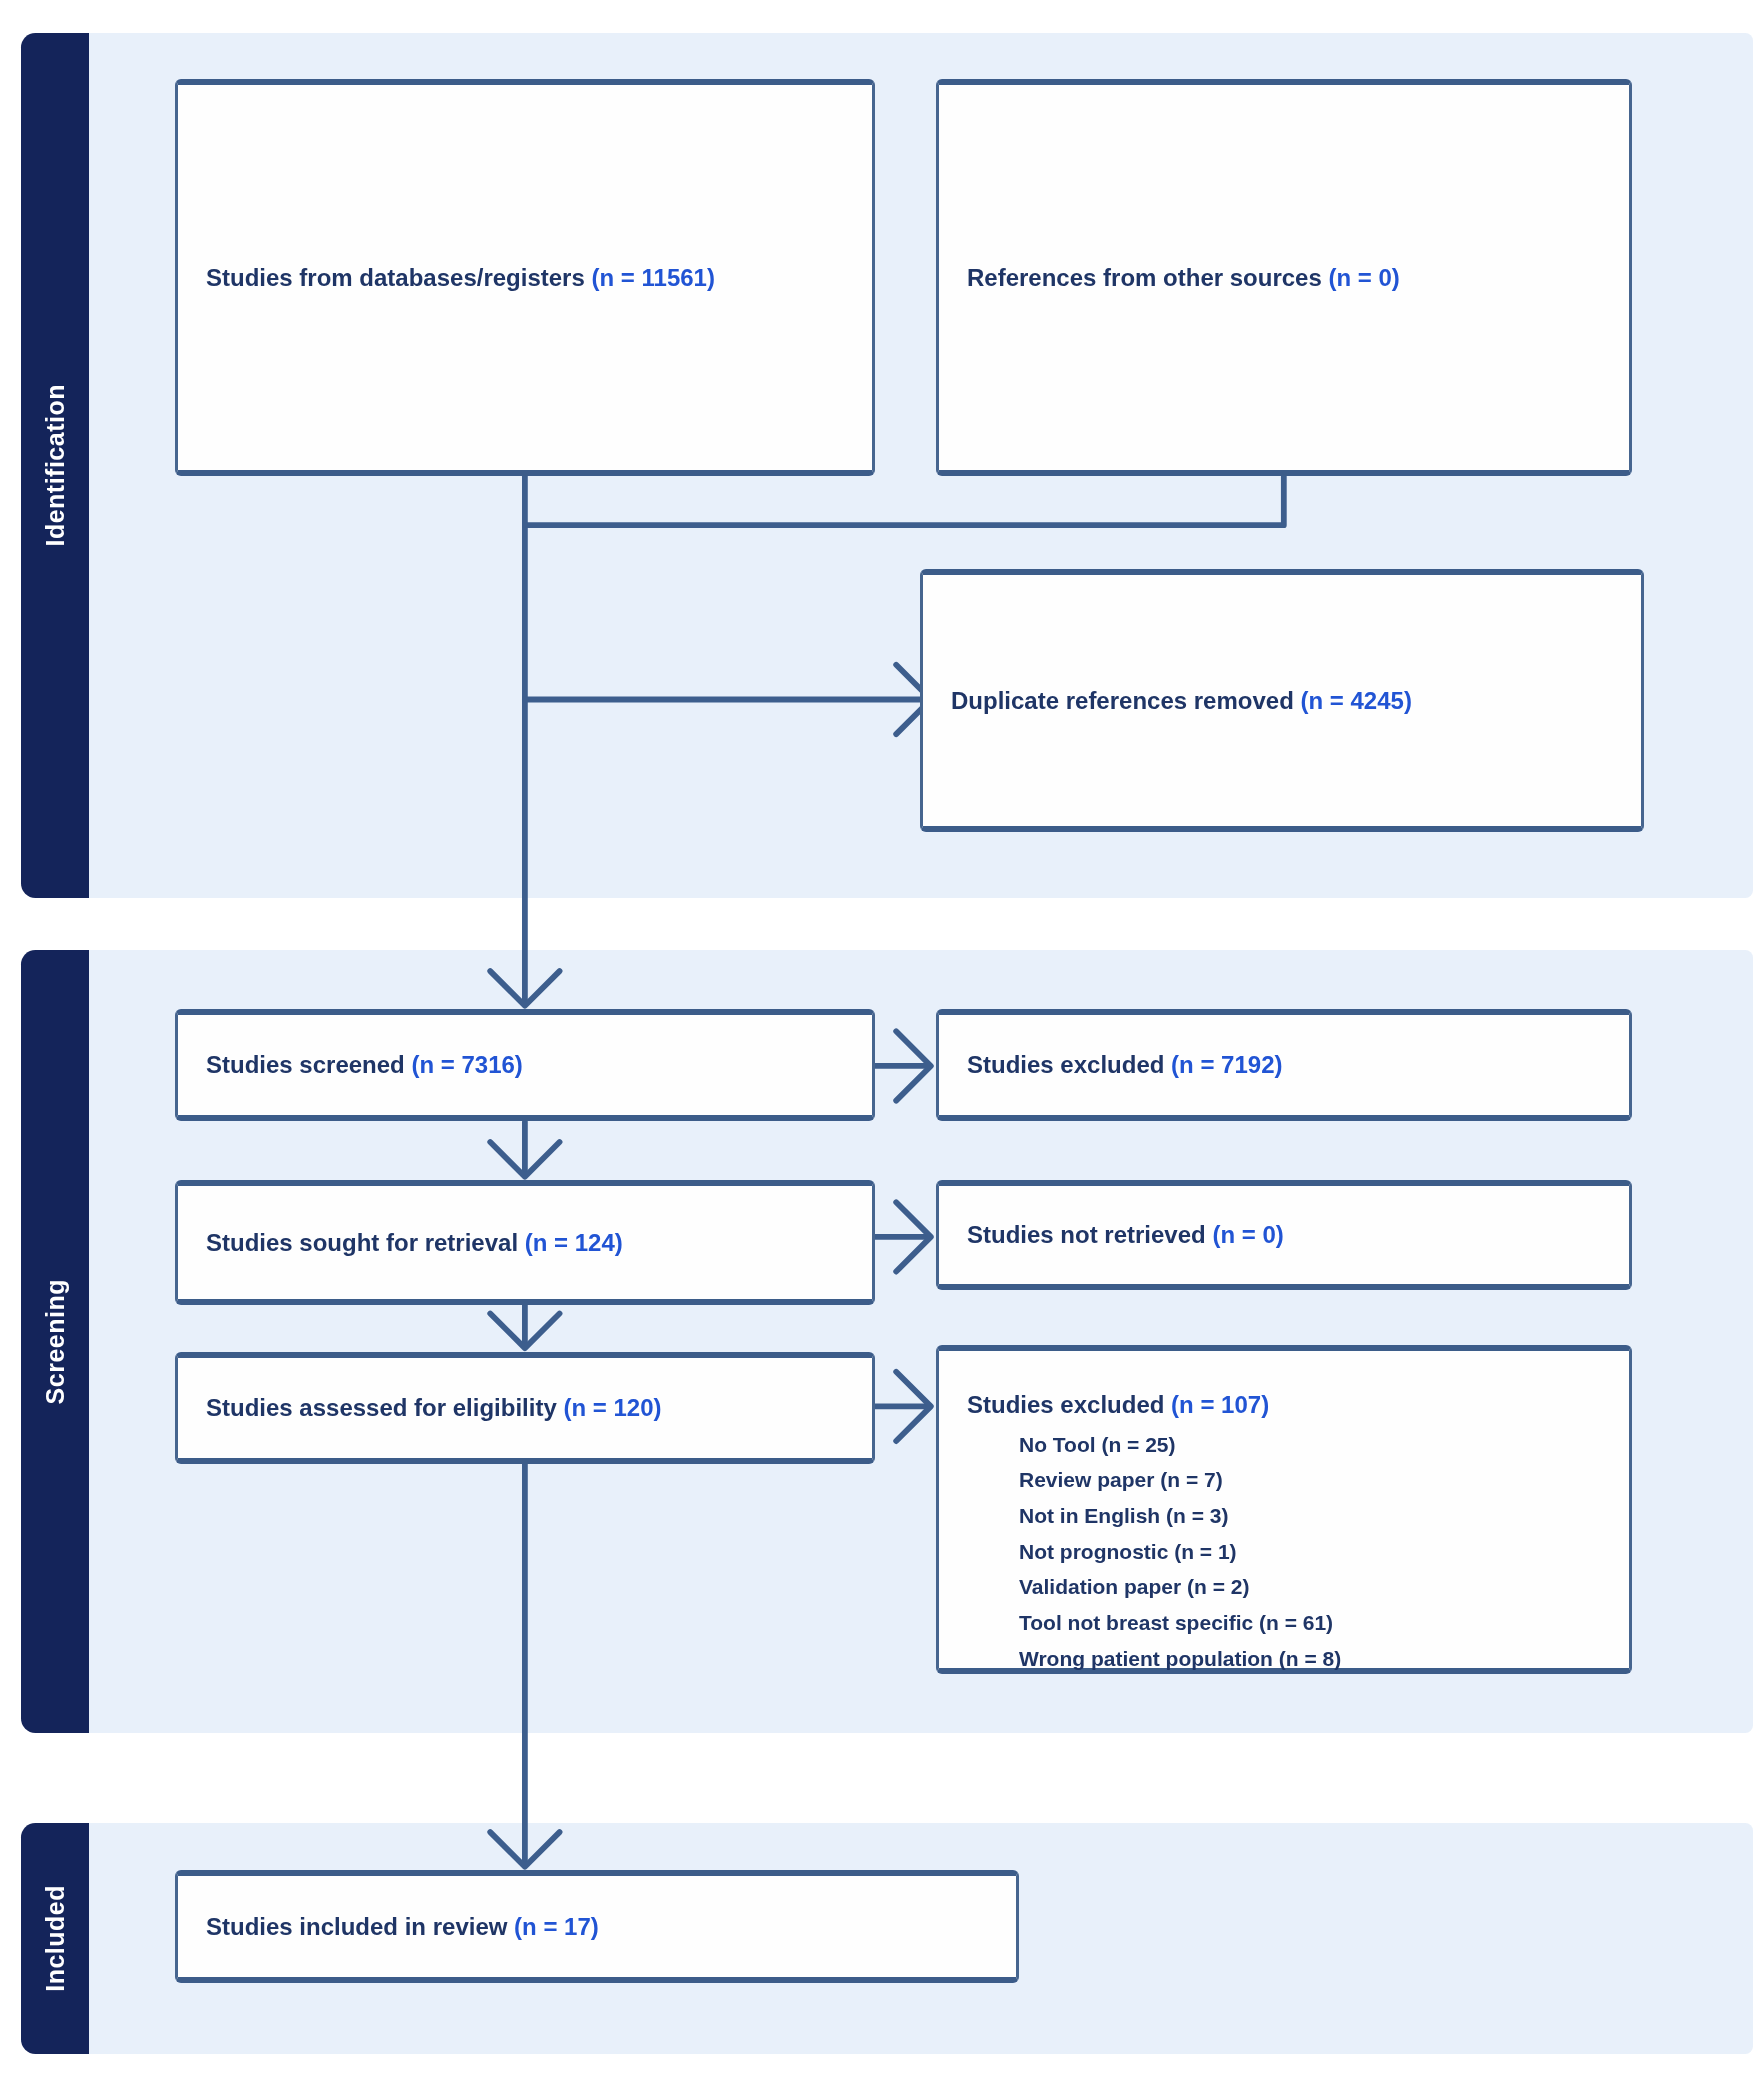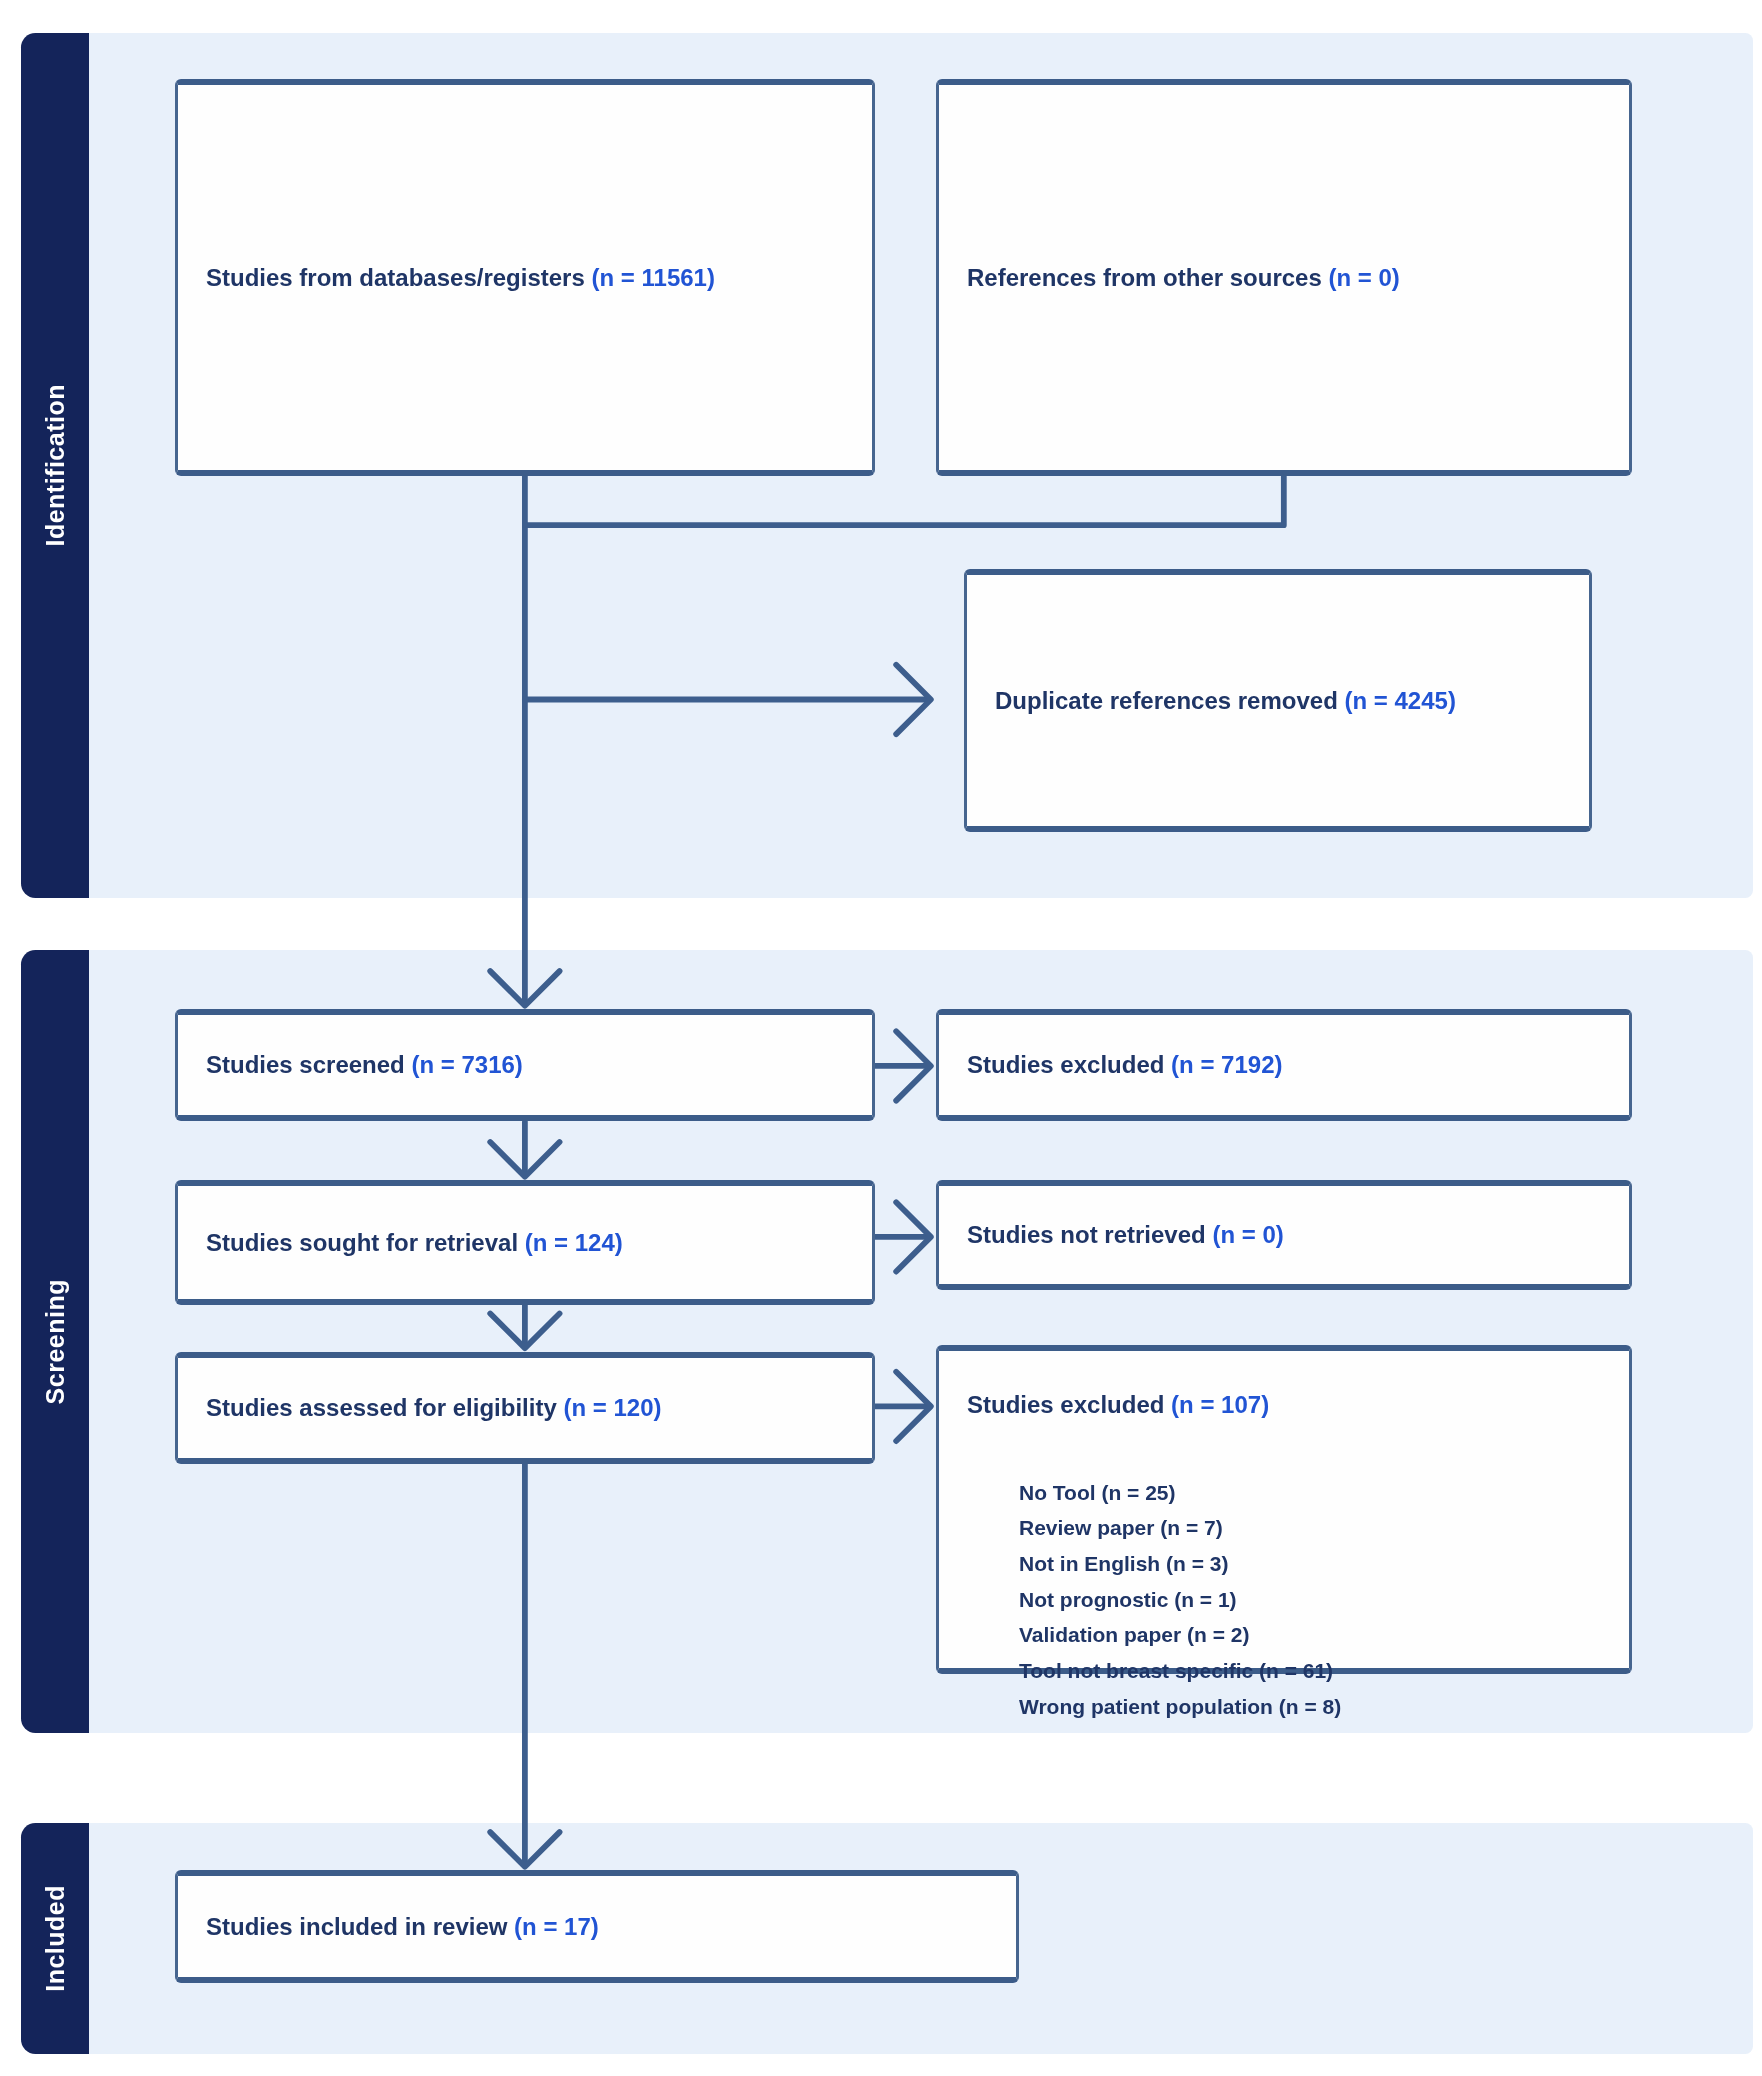--- a/index.html
+++ b/index.html
@@ -49,21 +49,20 @@
     border-radius:6px;
     display:flex;align-items:center;
     padding-left:28px;padding-right:14.4px;
     color:var(--text-navy);
   }
   .pbox .line{font-size:24px;font-weight:600;line-height:1.25;}
   .pbox .val{color:var(--value-blue);font-weight:700;margin-left:6.7px;}
   .pbox.multiline{
     flex-direction:column;align-items:flex-start;justify-content:flex-start;
     padding-top:39px;
-    gap:48px;
   }
   .reasons{
     list-style:none;margin:6.7px 0 0 0;padding:0 0 0 52px;
   }
   .reasons li{
     font-size:21px;font-weight:600;line-height:1.7;color:var(--text-navy);
   }
   svg.connectors{position:absolute;left:0;top:0;pointer-events:none;}
   svg.connectors path{
     fill:none;stroke:var(--line-color);stroke-width:12;
@@ -110,21 +109,21 @@
   </svg>
 
   <div class="pbox" style="left:175px;top:79px;width:700px;height:397px;">
     <div class="line"><span>Studies from databases/registers</span><span class="val">(n = 11561)</span></div>
   </div>
 
   <div class="pbox" style="left:936px;top:79px;width:696px;height:397px;">
     <div class="line"><span>References from other sources</span><span class="val">(n = 0)</span></div>
   </div>
 
-  <div class="pbox" style="left:964px;top:569px;width:628px;height:263px;">
+  <div class="pbox" style="left:920px;top:569px;width:724px;height:263px;">
     <div class="line"><span>Duplicate references removed</span><span class="val">(n = 4245)</span></div>
   </div>
 
   <div class="pbox" style="left:175px;top:1009px;width:700px;height:112px;">
     <div class="line"><span>Studies screened</span><span class="val">(n = 7316)</span></div>
   </div>
 
   <div class="pbox" style="left:936px;top:1009px;width:696px;height:112px;">
     <div class="line"><span>Studies excluded</span><span class="val">(n = 7192)</span></div>
   </div>

